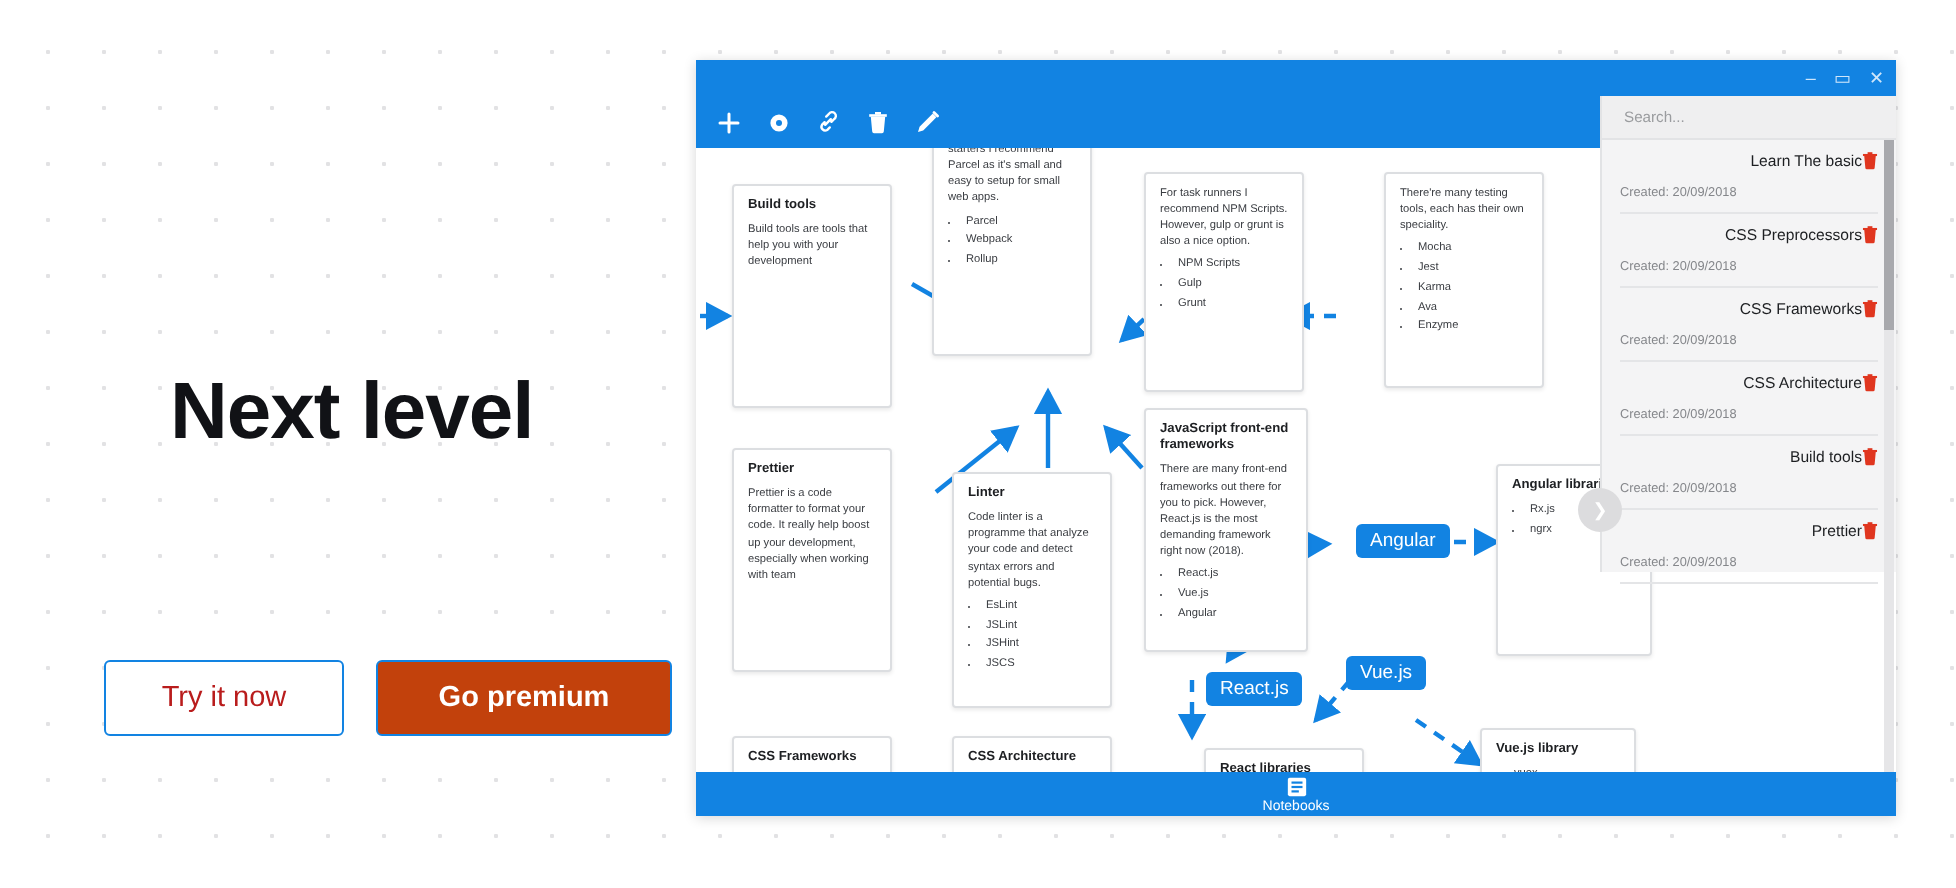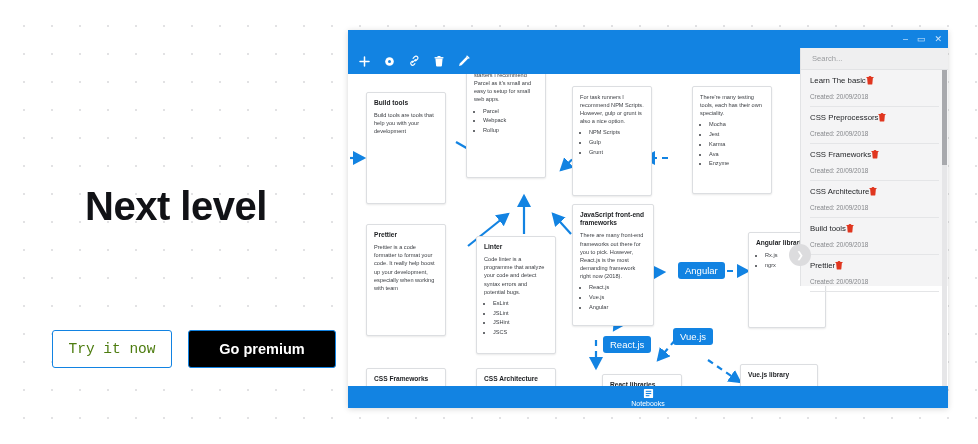--- a/index.html
+++ b/index.html
@@ -12,22 +12,22 @@
     font-family:"Liberation Sans", sans-serif;
     position:relative;
   }
   
   #hero{position:absolute;left:54px;top:186px;width:300px;}
   #hero .h1{font-size:40px;font-weight:bold;color:#111216;letter-spacing:-0.5px;line-height:1.0;margin-left:31px;}
   #hero .h2{font-size:35px;font-weight:300;color:#26272b;letter-spacing:-0.5px;line-height:1.15;margin-top:6px;}
   #hero-buttons{position:absolute;left:52px;top:330px;display:flex;gap:16px;}
   .btn{height:38px;border-radius:3px;display:flex;align-items:center;justify-content:center;
        font-size:14.5px;cursor:pointer;box-sizing:border-box;}
-  .btn-outline{width:120px;background:#ffffff;border:1.5px solid #1283e2;color:#4d7c0f;font-family:Liberation Mono, monospace;}
-  .btn-solid{width:148px;background:#000000;border:1.5px solid #1283e2;color:#ffffff;font-weight:bold;}
+  .btn-outline{width:120px;background:#ffffff;border:1.5px solid #1283e2;color:#b91c1c;}
+  .btn-solid{width:148px;background:#c2410c;border:1.5px solid #1283e2;color:#ffffff;font-weight:bold;}
   
   #app{position:absolute;left:348px;top:30px;width:600px;height:378px;background:#fff;
        box-shadow:0 1px 6px rgba(0,0,0,.16);}
   #titlebar{height:18px;background:#1283e2;position:relative;}
   #wincontrols{position:absolute;right:6px;top:0;height:18px;display:flex;align-items:center;gap:9px;}
   .wc{color:#cfe6fb;font-size:9px;line-height:9px;cursor:pointer;}
   #toolbar{height:26px;background:#1283e2;display:flex;align-items:center;padding-left:10px;gap:13px;}
   .tb-ico{width:12px;height:12px;cursor:pointer;display:flex;align-items:center;justify-content:center;}
   .tb-ico svg{display:block;}
   
@@ -42,21 +42,21 @@
         font-size:9.5px;padding:3px 7px;white-space:nowrap;cursor:pointer;}
   
   #rpanel{position:absolute;right:0;top:18px;width:148px;height:238px;background:#f4f4f5;
           border-left:1px solid #e2e3e5;box-sizing:border-box;}
   #search{height:22px;background:#efeff0;border-bottom:1px solid #e2e3e5;display:flex;align-items:center;padding:0 9px;box-sizing:border-box;}
   #search input{border:0;background:transparent;outline:none;font-size:7.6px;color:#2b2d30;
                 font-family:"Liberation Sans",sans-serif;width:100%;}
   #search input::placeholder{color:#9a9c9f;}
   #notelist{height:316px;overflow:hidden;position:relative;}
   .note{padding:6px 9px 0 9px;box-sizing:border-box;}
-  .note .nrow{display:flex;align-items:center;justify-content:flex-start;}
+  .note .nrow{display:flex;align-items:center;justify-content:flex-end;}
   .note .ntitle{font-size:7.8px;color:#1d1f22;cursor:pointer;}
   .note .ndate{font-size:6.4px;color:#85878b;padding:8px 0 6px 0;border-bottom:1px solid #e4e5e7;}
   .trash{width:8px;height:9px;cursor:pointer;}
   #vscroll{position:absolute;right:1px;top:0;width:5px;height:316px;background:#e6e6e8;}
   #vthumb{position:absolute;right:1px;top:0;width:5px;height:95px;background:#a8a9ad;}
   #collapse{position:absolute;left:-12px;top:196px;width:22px;height:22px;border-radius:50%;
             background:#dcdcde;display:flex;align-items:center;justify-content:center;cursor:pointer;}
   #collapse span{color:#fff;font-size:9px;line-height:9px;}
   
   #statusbar{position:absolute;left:0;bottom:0;width:600px;height:22px;background:#1283e2;

